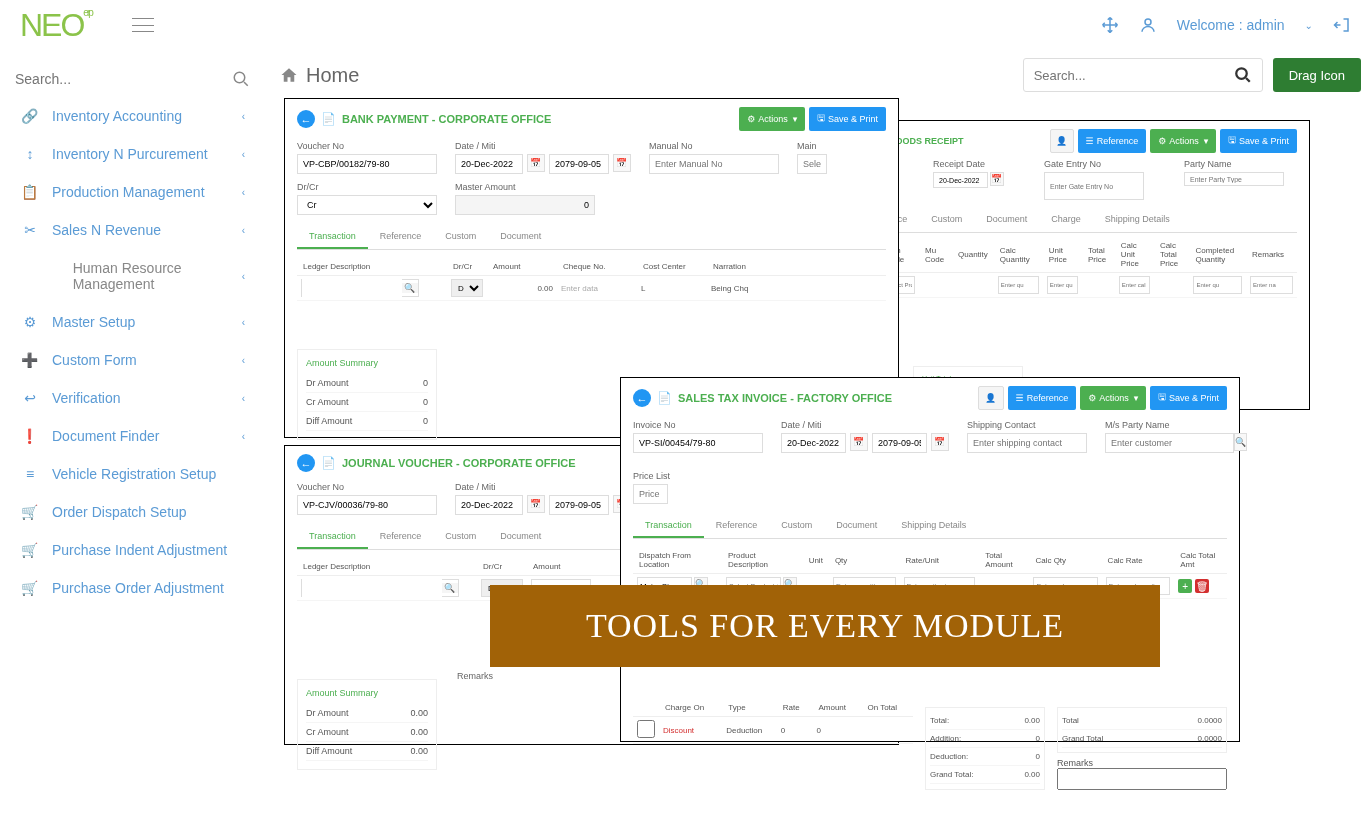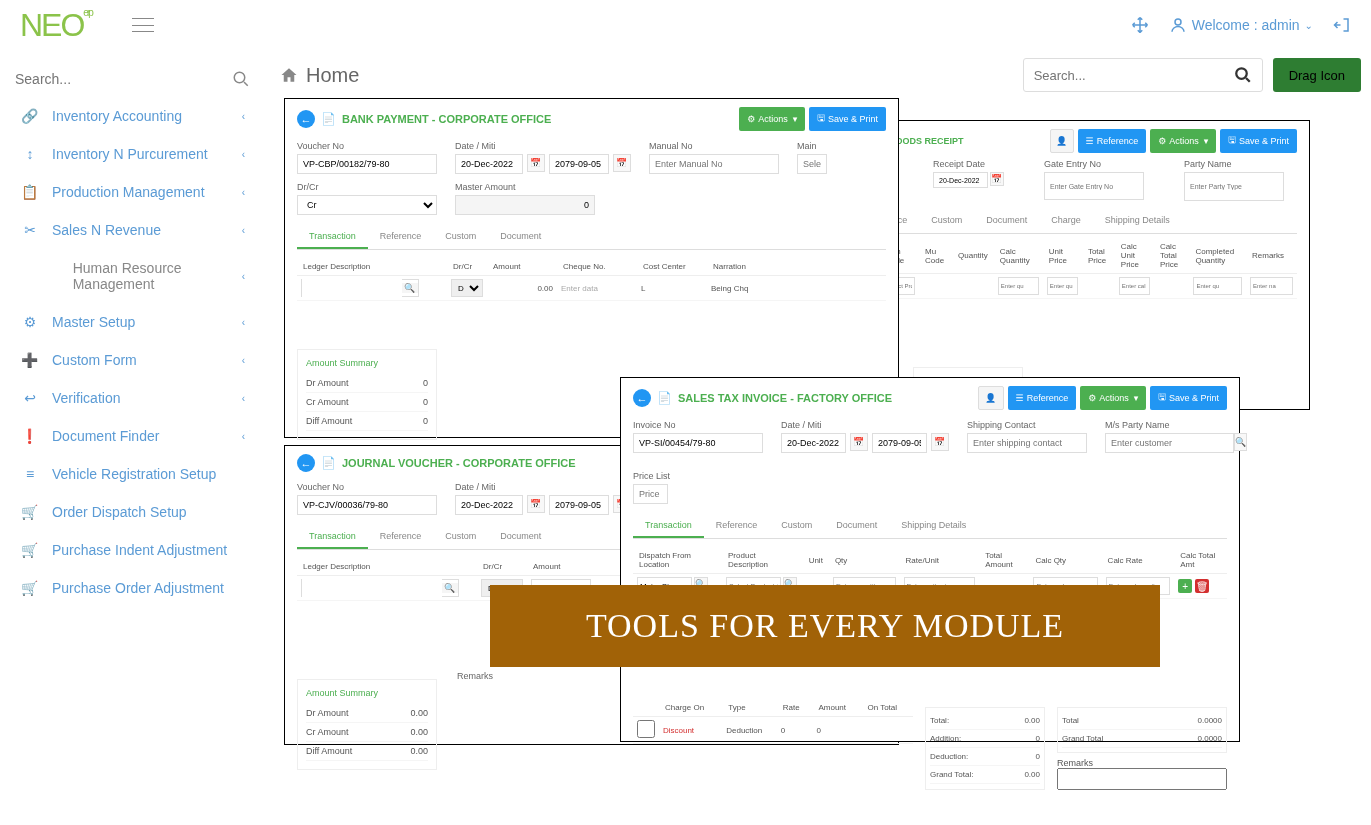--- a/index.html
+++ b/index.html
@@ -23,21 +23,21 @@
 .nav-item.hr { color: #888; gap: 26px; }
 .nav-icon { width: 20px; margin-right: 12px; color: #5b9bd5; text-align: center; }
 .nav-chev { margin-left: auto; color: #5b9bd5; font-size: 10px; }
 
 
 .main { position: absolute; left: 280px; top: 50px; right: 10px; }
 .breadcrumb-row { display: flex; align-items: center; padding: 8px 0 18px; }
 .home-crumb { font-size: 20px; color: #666; display: flex; align-items: center; gap: 8px; }
 .main-search { margin-left: auto; display: flex; align-items: center; background: #fff; border: 1px solid #ddd; border-radius: 3px; width: 240px; height: 34px; padding: 0 10px; }
 .main-search input { border: none; outline: none; flex: 1; font-size: 13px; }
-.drag-btn { background: #2e7d32; color: #000000; border: none; padding: 0 16px; height: 34px; margin-left: 10px; border-radius: 3px; font-size: 13px; cursor: pointer; }
+.drag-btn { background: #2e7d32; color: #ffffff; border: none; padding: 0 16px; height: 34px; margin-left: 10px; border-radius: 3px; font-size: 13px; cursor: pointer; }
 
 
 .panel { position: absolute; background: #fff; border: 1px solid #000; }
 .panel-inner { padding: 8px 12px; font-size: 10px; color: #555; }
 .panel-header { display: flex; align-items: center; margin-bottom: 10px; gap: 6px; }
 .back-circle { width: 18px; height: 18px; background: #2196f3; border-radius: 50%; color: #fff; display: flex; align-items: center; justify-content: center; font-size: 11px; }
 .file-icon { color: #4caf50; font-size: 12px; }
 .panel-title { color: #4caf50; font-weight: bold; font-size: 11px; }
 .panel-actions { margin-left: auto; display: flex; gap: 4px; }
 .btn { padding: 4px 8px; border: none; color: #fff; font-size: 9px; border-radius: 2px; display: inline-flex; align-items: center; gap: 3px; cursor: pointer; }
@@ -96,21 +96,21 @@
   </div>
   <div class="hamburger">
       <span></span>
       <span></span>
       <span></span>
     </div>
   <div class="header-right">
     <svg class="move-icon" viewBox="0 0 24 24" fill="none" stroke="#5b9bd5" stroke-width="2">
         <path d="M12 2v20M2 12h20M12 2l-3 3M12 2l3 3M12 22l-3-3M12 22l3-3M2 12l3-3M2 12l3 3M22 12l-3-3M22 12l-3 3"></path>
       </svg>
-    <div style="display:flex;align-items:center;gap:5px;">
+    <div style="display:flex;align-items:center;gap:20px;">
       <svg class="user-icon" viewBox="0 0 24 24" fill="none" stroke="#5b9bd5" stroke-width="2">
           <circle cx="12" cy="8" r="4"></circle>
           <path d="M4 21c0-4 4-7 8-7s8 3 8 7"></path>
         </svg>
       <span>Welcome : admin</span>
       <span style="font-size:10px;">⌄</span>
     </div>
     <svg class="signout-icon" viewBox="0 0 24 24" fill="none" stroke="#5b9bd5" stroke-width="2">
         <path d="M14 4h6v16h-6M10 12H3M6 8l-4 4 4 4"></path>
       </svg>
@@ -330,21 +330,21 @@
             <input class="inp" style="width: 55px; font-size: 7px; height: 16px;" value="20-Dec-2022">
             <span class="sq-icon" style="width:14px;height:14px;">📅</span>
           </div>
         </div>
       <div class="field" style="width:100px">
           <label>Gate Entry No</label>
           <input class="inp" style="font-size: 7px; height: 28px;" placeholder="Enter Gate Entry No">
         </div>
       <div class="field" style="width:100px">
           <label>Party Name</label>
-          <input class="inp" style="font-size: 7px; height: 29px;" placeholder="Enter Party Type">
+          <input class="inp" style="font-size: 7px; height: 14px;" placeholder="Enter Party Type">
         </div>
     </div>
     <div class="tabs" id="p2tabs" style="margin:6px 0 4px;">
         <span class="tab active">Transaction</span>
         <span class="tab">Reference</span>
         <span class="tab">Custom</span>
         <span class="tab">Document</span>
         <span class="tab">Charge</span>
         <span class="tab">Shipping Details</span>
       </div>

